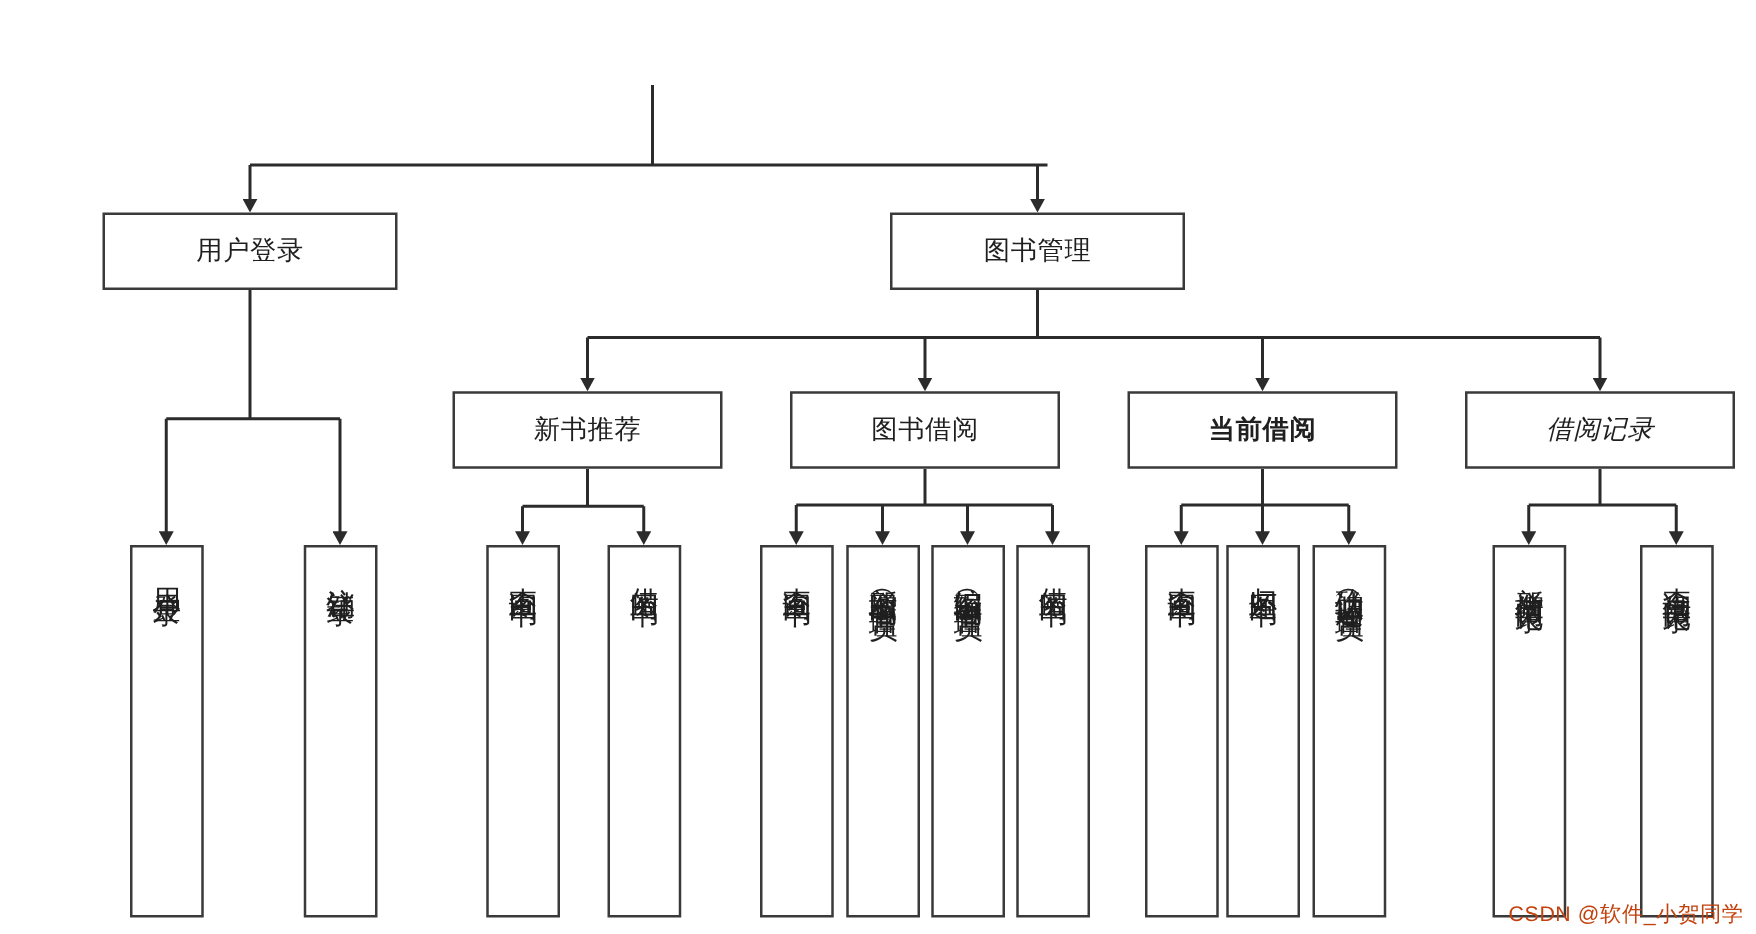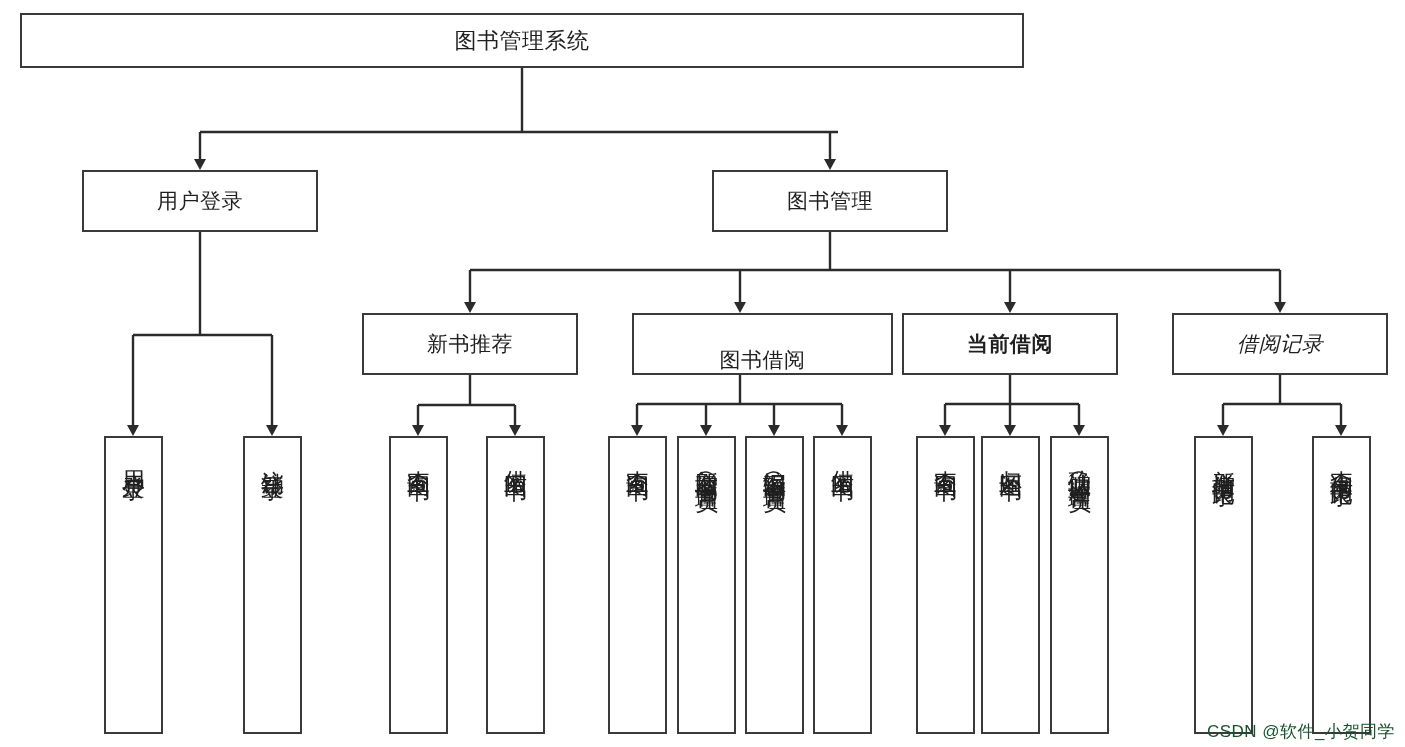--- a/index.html
+++ b/index.html
@@ -58,21 +58,21 @@
     font-size: 23px;
     letter-spacing: 3px;
     line-height: 1;
     white-space: nowrap;
   }
   .watermark {
     position: absolute;
     right: 10px;
     bottom: 4px;
     font-size: 17px;
-    color: #14532d;
+    color: #c2410c;
     letter-spacing: 0.5px;
     user-select: none;
     white-space: nowrap;
   }
 </style>
 </head>
 <body>
 
 <div id="canvas">
 
@@ -119,35 +119,32 @@
       <path d="M1010,404 L1010,426" marker-end="url(#arrow)"></path>
       <path d="M1079,404 L1079,426" marker-end="url(#arrow)"></path>
 
       <path d="M1280,375 L1280,404"></path>
       <path d="M1223,404 L1341,404"></path>
       <path d="M1223,404 L1223,426" marker-end="url(#arrow)"></path>
       <path d="M1341,404 L1341,426" marker-end="url(#arrow)"></path>
     </g>
   </svg>
 
-  <div class="node root horiz" style="left:20px; top:13px; width:1004px; height:55px;">
-    <span class="label">图书管理系统</span>
-  </div>
 
   <div class="node horiz" style="left:82px; top:170px; width:236px; height:62px;">
     <span class="label">用户登录</span>
   </div>
   <div class="node horiz" style="left:362px; top:313px; width:216px; height:62px;">
     <span class="label">新书推荐</span>
   </div>
 
   <div class="node horiz" style="left:712px; top:170px; width:236px; height:62px;">
     <span class="label">图书管理</span>
   </div>
-  <div class="node horiz" style="left:632px; top:313px; width:261px; height:62px;align-items:flex-end;">
+  <div class="node horiz" style="left:632px; top:313px; width:216px; height:62px;">
     <span class="label">图书借阅</span>
   </div>
   <div class="node horiz" style="left:902px; top:313px; width:216px; height:62px;font-weight:bold;">
     <span class="label">当前借阅</span>
   </div>
   <div class="node horiz" style="left:1172px; top:313px; width:216px; height:62px;font-style:italic;">
     <span class="label">借阅记录</span>
   </div>
 
   <div class="node vert" style="left:104px; top:436px; width:59px; height:298px;">

